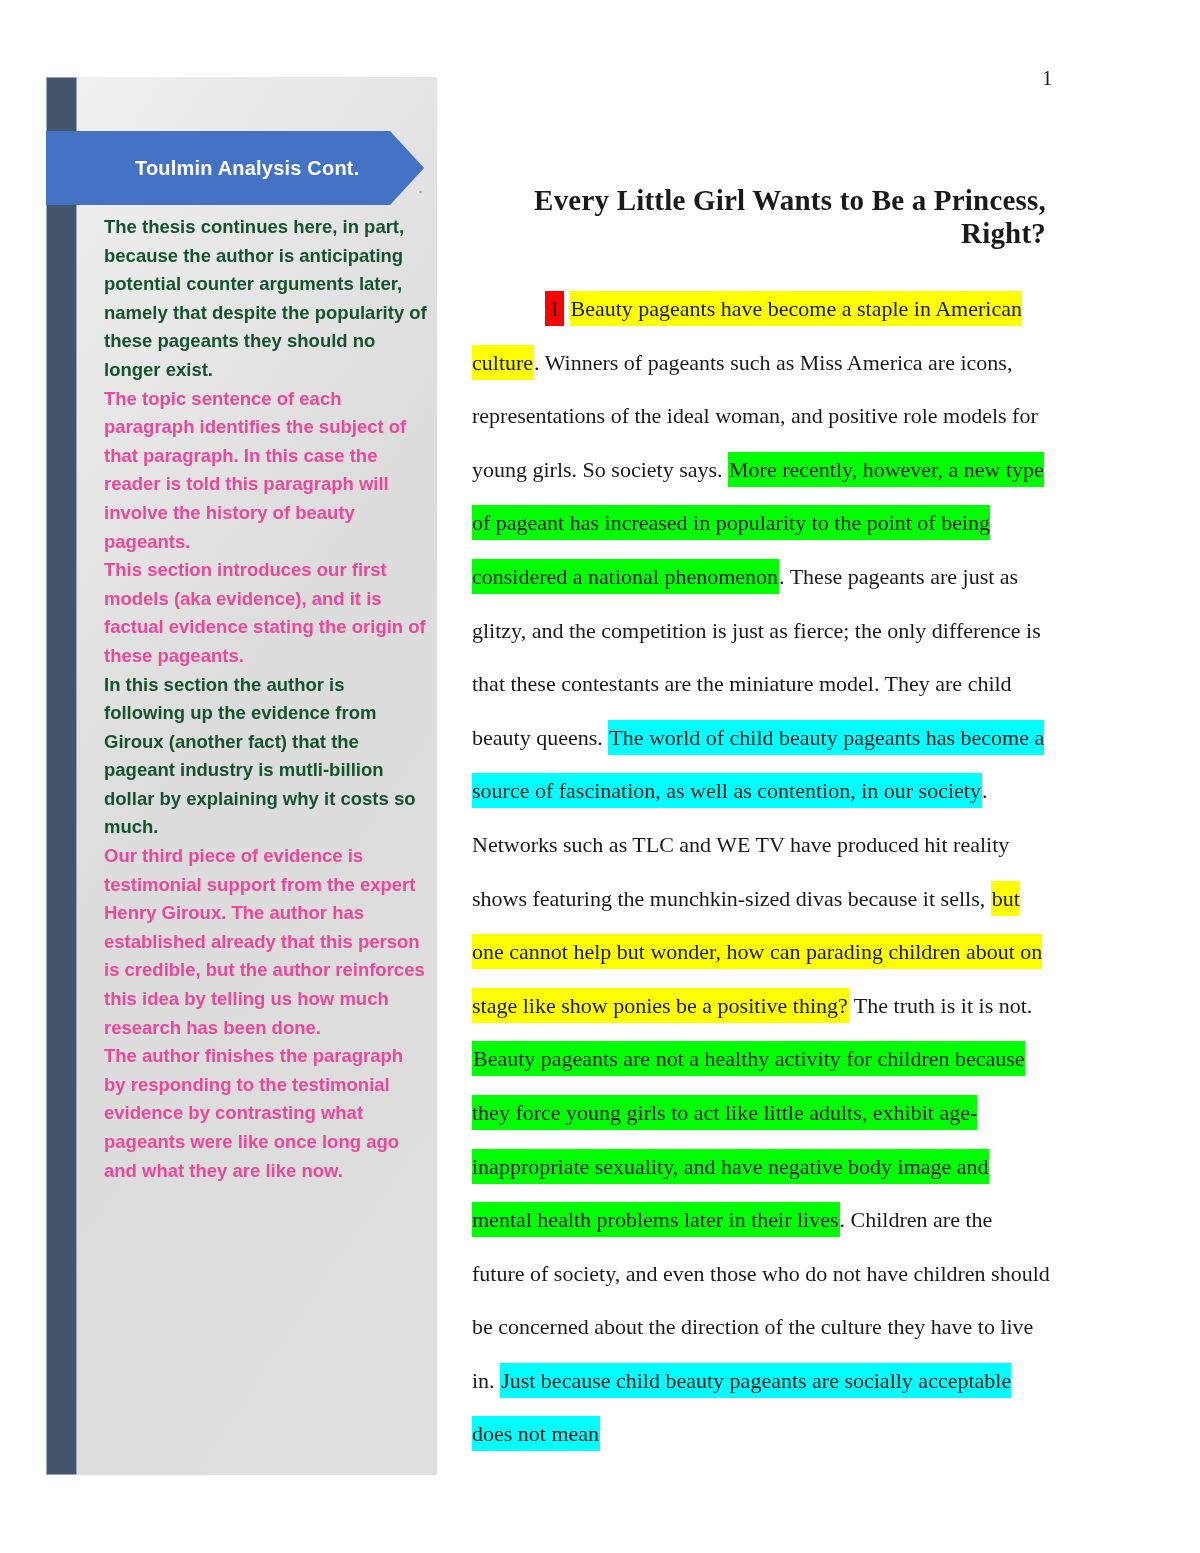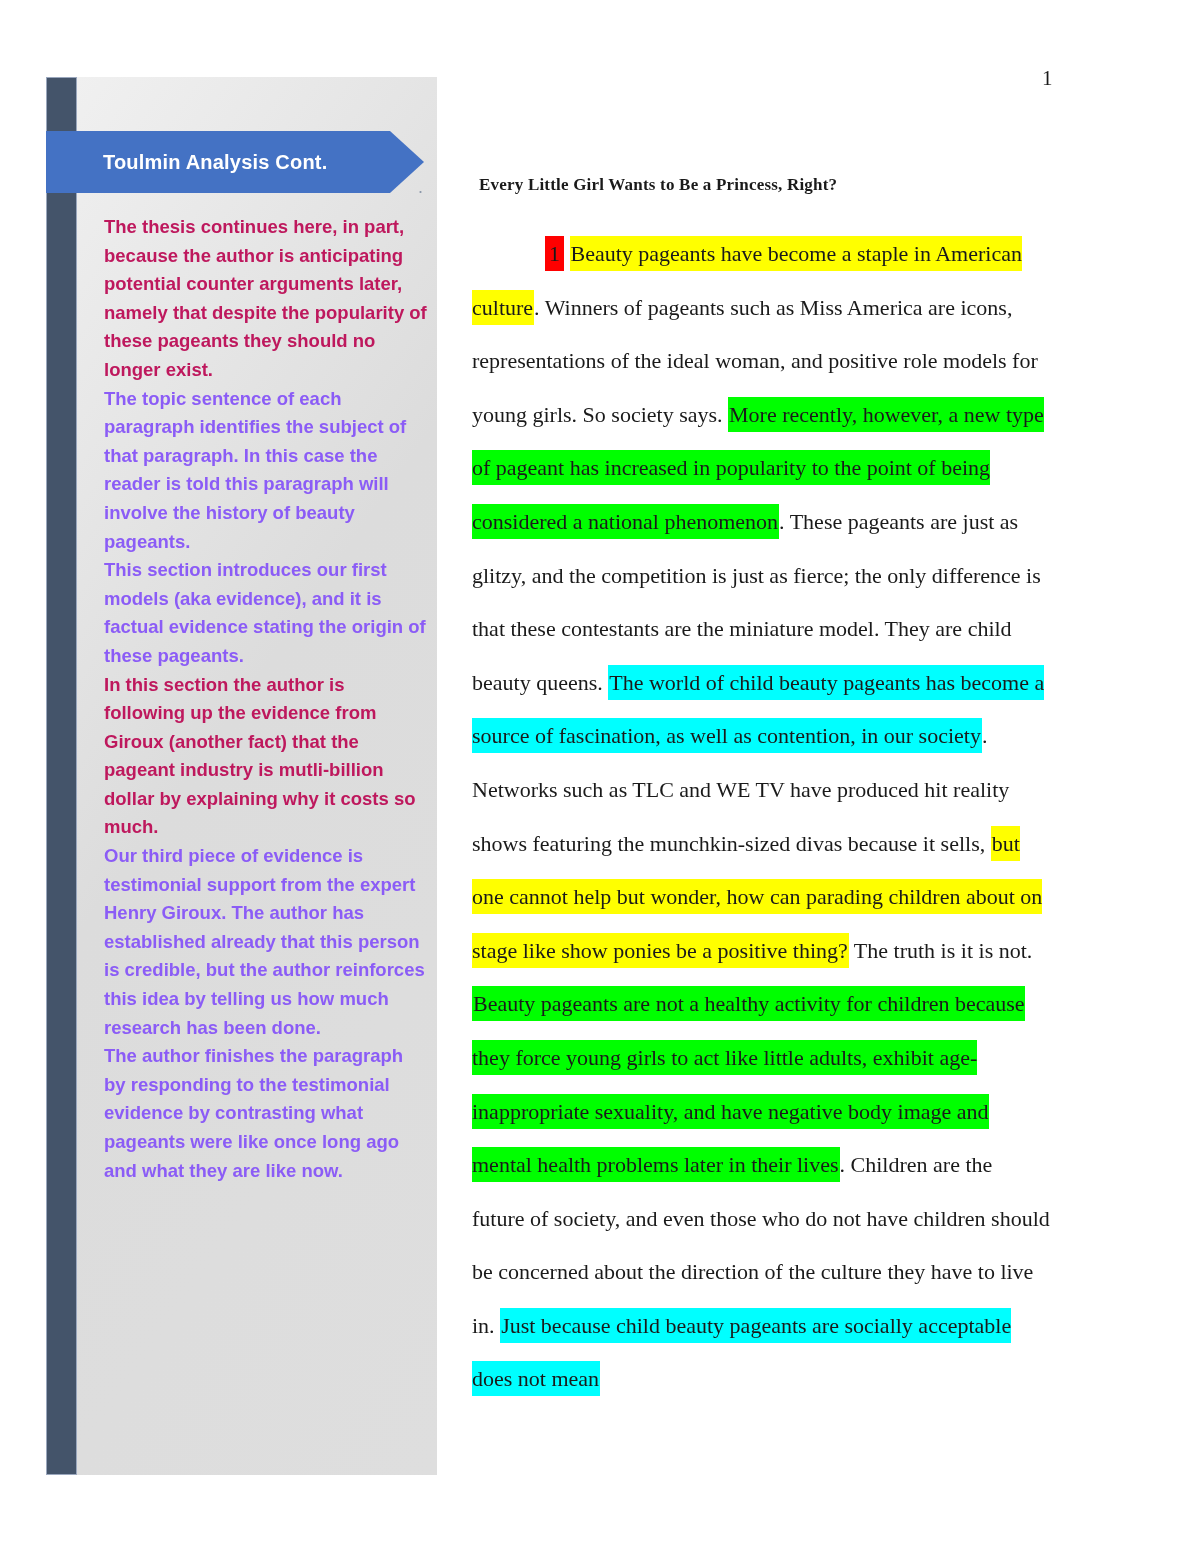--- a/index.html
+++ b/index.html
@@ -24,53 +24,53 @@
     position:absolute;left:0;top:0;bottom:0;width:31px;
     background:#44546A;
     border:1px solid #9aa7bd;
     box-sizing:border-box;
   }
   .gray-panel{
     position:absolute;left:31px;top:0;right:0;bottom:0;
     background:linear-gradient(125deg,#f0f0f0 0%,#dcdcdc 45%,#dedede 100%);
   }
   .banner{
-    position:absolute;left:0;top:54px;width:378px;height:62px;
+    position:absolute;left:0;top:54px;width:378px;height:74px;
     background:#4472C4;
     clip-path:polygon(0 0, 344px 0, 100% 50%, 344px 100%, 0 100%);
     display:flex;align-items:center;
-    padding-left:57px;box-sizing:border-box;
+    padding-left:89px;box-sizing:border-box;
     z-index:3;
   }
   .banner span{
     color:#ffffff;font-family:"Liberation Sans", sans-serif;
     font-weight:bold;font-size:20px;letter-spacing:0.2px;
   }
   .stray-mark{
     position:absolute;left:372px;top:100px;
     color:#8d99ab;font-size:18px;z-index:4;
     font-family:"Liberation Sans", sans-serif;
   }
   .sidebar-notes{
     position:absolute;left:58px;top:136px;width:324px;
     font-family:"Liberation Sans", sans-serif;
     font-weight:bold;font-size:18.5px;line-height:28.6px;
     z-index:2;
   }
   .sidebar-notes p{margin:0;}
-  .tone-gray{color:#be185d;}
-  .tone-black{color:#8b5cf6;}
+  .tone-gray{color:#14532d;}
+  .tone-black{color:#ec4899;}
   
   .essay{
     position:absolute;left:472px;top:168px;width:590px;
     color:#1a1a1a;
   }
   .essay-title{
-    margin:7px;text-align:left;
-    font-size:17px;font-weight:bold;
+    margin:16px;text-align:right;
+    font-size:29px;font-weight:bold;
     font-family:"Liberation Serif", serif;
     letter-spacing:0.2px;
   }
   .essay-body{
     margin:32px 12px 0 0;
     font-size:22px;line-height:53.6px;
     text-indent:73px;
     text-align:left;
   }
   .hl{padding:5px 1px;}

